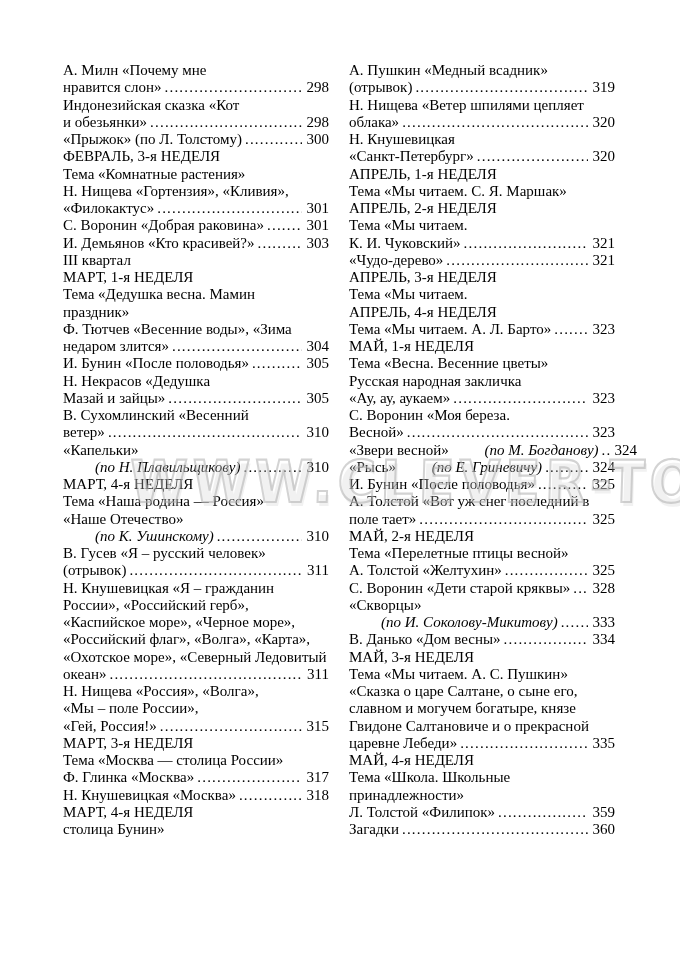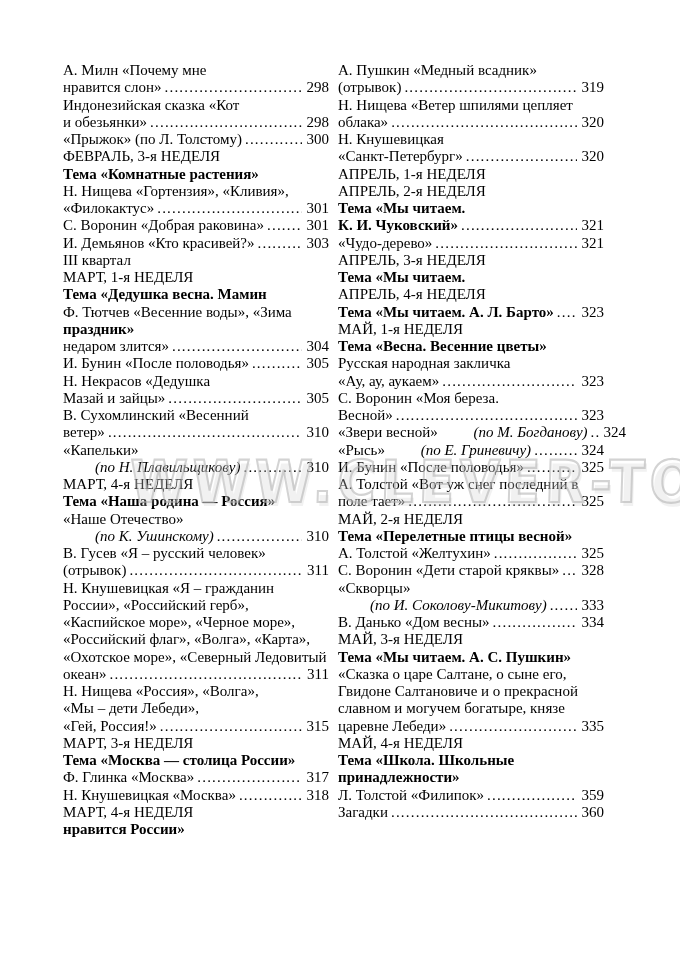--- a/index.html
+++ b/index.html
@@ -18,36 +18,36 @@
   .sheet {
     position: absolute;
     inset: 0;
     background: #ffffff;
   }
   .cols {
     position: absolute;
     left: 63px;
     top: 62px;
     display: flex;
-    gap: 9px;
+    gap: 20px;
     z-index: 1;
   }
   .col {
     width: 266px;
   }
   .line {
     display: flex;
     align-items: baseline;
     height: 17.25px;
     line-height: 17.25px;
     font-size: 15px;
     white-space: nowrap;
   }
   .seg { white-space: pre; flex: 0 0 auto; }
-  .seg.bold { font-weight: bold; }
+  .seg.bold { font-weight: normal; }
   .seg.italic { font-style: italic; margin-left: 32px; }
   .dots {
     flex: 1 1 auto;
     overflow: hidden;
     white-space: nowrap;
     margin-left: 3px;
     min-width: 8px;
   }
   .dots::after {
     content: "..........................................................................................";
@@ -130,26 +130,26 @@
         <div class="line">
           <span class="seg normal">III квартал</span>
         </div>
         <div class="line">
           <span class="seg normal">МАРТ, 1-я НЕДЕЛЯ</span>
         </div>
         <div class="line">
           <span class="seg bold">Тема «Дедушка весна. Мамин</span>
         </div>
         <div class="line">
+          <span class="seg bold">праздник»</span>
+        </div>
+        <div class="line">
           <span class="seg normal">Ф. Тютчев «Весенние воды», «Зима</span>
         </div>
         <div class="line">
-          <span class="seg bold">праздник»</span>
-        </div>
-        <div class="line">
           <span class="seg normal">недаром злится»</span>
           <span class="dots"></span>
           <span class="pg">304</span>
         </div>
         <div class="line">
           <span class="seg normal">И. Бунин «После половодья»</span>
           <span class="dots"></span>
           <span class="pg">305</span>
         </div>
         <div class="line">
@@ -215,21 +215,21 @@
         </div>
         <div class="line">
           <span class="seg normal">океан»</span>
           <span class="dots"></span>
           <span class="pg">311</span>
         </div>
         <div class="line">
           <span class="seg normal">Н. Нищева «Россия», «Волга»,</span>
         </div>
         <div class="line">
-          <span class="seg normal">«Мы – дети Лебеди»,</span>
+          <span class="seg normal">«Мы – поле России»,</span>
         </div>
         <div class="line">
           <span class="seg normal">«Гей, Россия!»</span>
           <span class="dots"></span>
           <span class="pg">315</span>
         </div>
         <div class="line">
           <span class="seg normal">МАРТ, 3-я НЕДЕЛЯ</span>
         </div>
         <div class="line">
@@ -242,21 +242,21 @@
         </div>
         <div class="line">
           <span class="seg normal">Н. Кнушевицкая «Москва»</span>
           <span class="dots"></span>
           <span class="pg">318</span>
         </div>
         <div class="line">
           <span class="seg normal">МАРТ, 4-я НЕДЕЛЯ</span>
         </div>
         <div class="line">
-          <span class="seg bold">нравится России»</span>
+          <span class="seg bold">столица Бунин»</span>
         </div>
       </div>
     <div class="col">
         <div class="line">
           <span class="seg normal">А. Пушкин «Медный всадник»</span>
         </div>
         <div class="line">
           <span class="seg normal">(отрывок)</span>
           <span class="dots"></span>
           <span class="pg">319</span>
@@ -274,20 +274,23 @@
         </div>
         <div class="line">
           <span class="seg normal">«Санкт-Петербург»</span>
           <span class="dots"></span>
           <span class="pg">320</span>
         </div>
         <div class="line">
           <span class="seg normal">АПРЕЛЬ, 1-я НЕДЕЛЯ</span>
         </div>
         <div class="line">
+          <span class="seg bold">Тема «Мы читаем. С. Я. Маршак»</span>
+        </div>
+        <div class="line">
           <span class="seg normal">АПРЕЛЬ, 2-я НЕДЕЛЯ</span>
         </div>
         <div class="line">
           <span class="seg bold">Тема «Мы читаем.</span>
         </div>
         <div class="line">
           <span class="seg bold">К. И. Чуковский»</span>
           <span class="dots"></span>
           <span class="pg">321</span>
         </div>
@@ -389,24 +392,24 @@
         <div class="line">
           <span class="seg normal">МАЙ, 3-я НЕДЕЛЯ</span>
         </div>
         <div class="line">
           <span class="seg bold">Тема «Мы читаем. А. С. Пушкин»</span>
         </div>
         <div class="line">
           <span class="seg normal">«Сказка о царе Салтане, о сыне его,</span>
         </div>
         <div class="line">
+          <span class="seg normal">славном и могучем богатыре, князе</span>
+        </div>
+        <div class="line">
           <span class="seg normal">Гвидоне Салтановиче и о прекрасной</span>
-        </div>
-        <div class="line">
-          <span class="seg normal">славном и могучем богатыре, князе</span>
         </div>
         <div class="line">
           <span class="seg normal">царевне Лебеди»</span>
           <span class="dots"></span>
           <span class="pg">335</span>
         </div>
         <div class="line">
           <span class="seg normal">МАЙ, 4-я НЕДЕЛЯ</span>
         </div>
         <div class="line">

